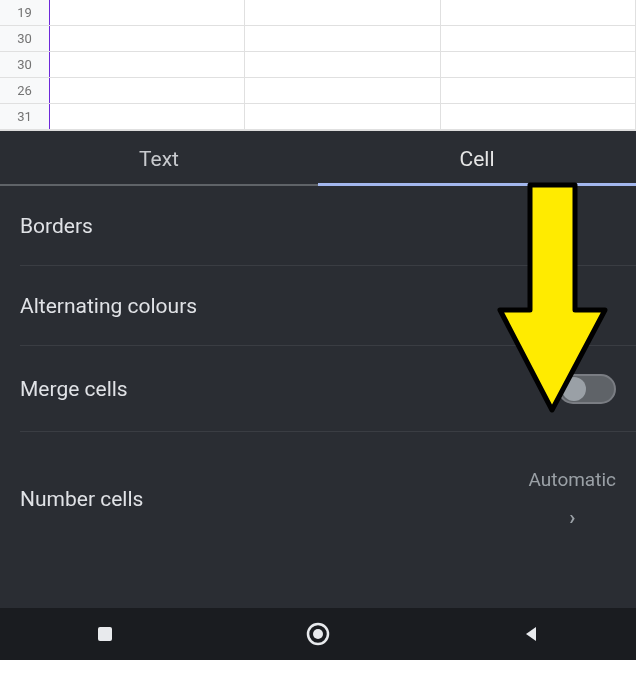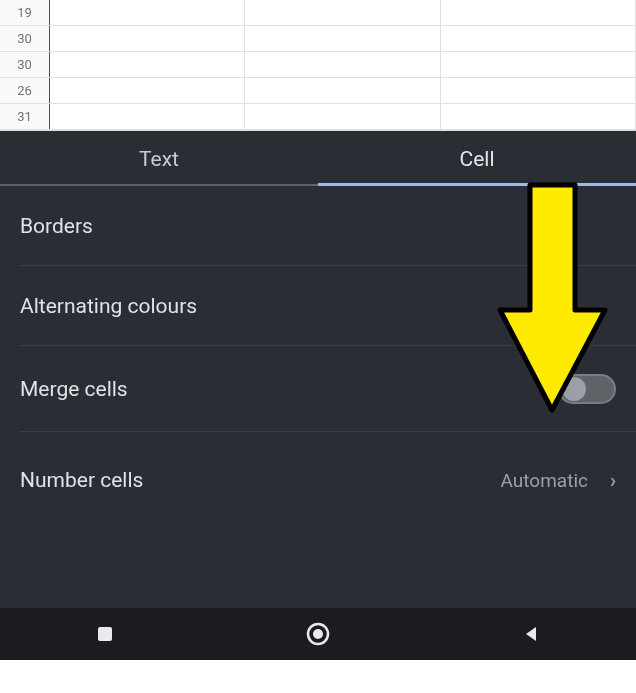--- a/index.html
+++ b/index.html
@@ -15,21 +15,21 @@
     .panel { background: #2a2d33; color: #e8eaed; }
     .tabs { display: flex; height: 55px; position: relative; }
     .tab { flex: 1; display: flex; align-items: center; justify-content: center; font-size: 21px; color: #c8cace; cursor: pointer; }
     .tab.active { color: #e5e5e5; }
     .tab-underline-inactive { position: absolute; bottom: 0; left: 0; width: 50%; height: 2px; background: #5f6368; }
     .tab-underline-active { position: absolute; bottom: 0; left: 50%; width: 50%; height: 3px; background: #a3b7ee; }
     
     .option-row { display: flex; align-items: center; justify-content: space-between; padding: 28px 20px; font-size: 21px; color: #e0e2e6; position: relative; }
     .option-row:not(:last-child)::after { content: ''; position: absolute; bottom: 0; left: 20px; right: 0; height: 1px; background: #3a3d43; }
     .option-label { }
-    .option-value { color: #9aa0a6; font-size: 19px; display: flex; align-items: center; gap: 22px; }
+    .option-value { color: #9aa0a6; font-size: 19px; display: flex; align-items: center; gap: 14px; flex-direction: column; }
     
     
     .toggle { width: 58px; height: 30px; background: #5f6368; border-radius: 16px; position: relative; border: 2px solid #7a7d83; cursor: pointer; }
     .toggle-knob { width: 24px; height: 24px; background: #9aa0a6; border-radius: 50%; position: absolute; top: 1px; left: 2px; }
     .toggle.on { background: #a8c0ee; border: none; height: 34px; width: 60px; }
     .toggle.on .toggle-knob { background: #0b3a7a; width: 28px; height: 28px; top: 3px; left: auto; right: 3px; }
     
     
     .nav-bar { background: #1a1c20; height: 52px; display: flex; align-items: center; justify-content: space-around; }
     .nav-btn { color: #e8eaed; display: flex; align-items: center; justify-content: center; cursor: pointer; }

